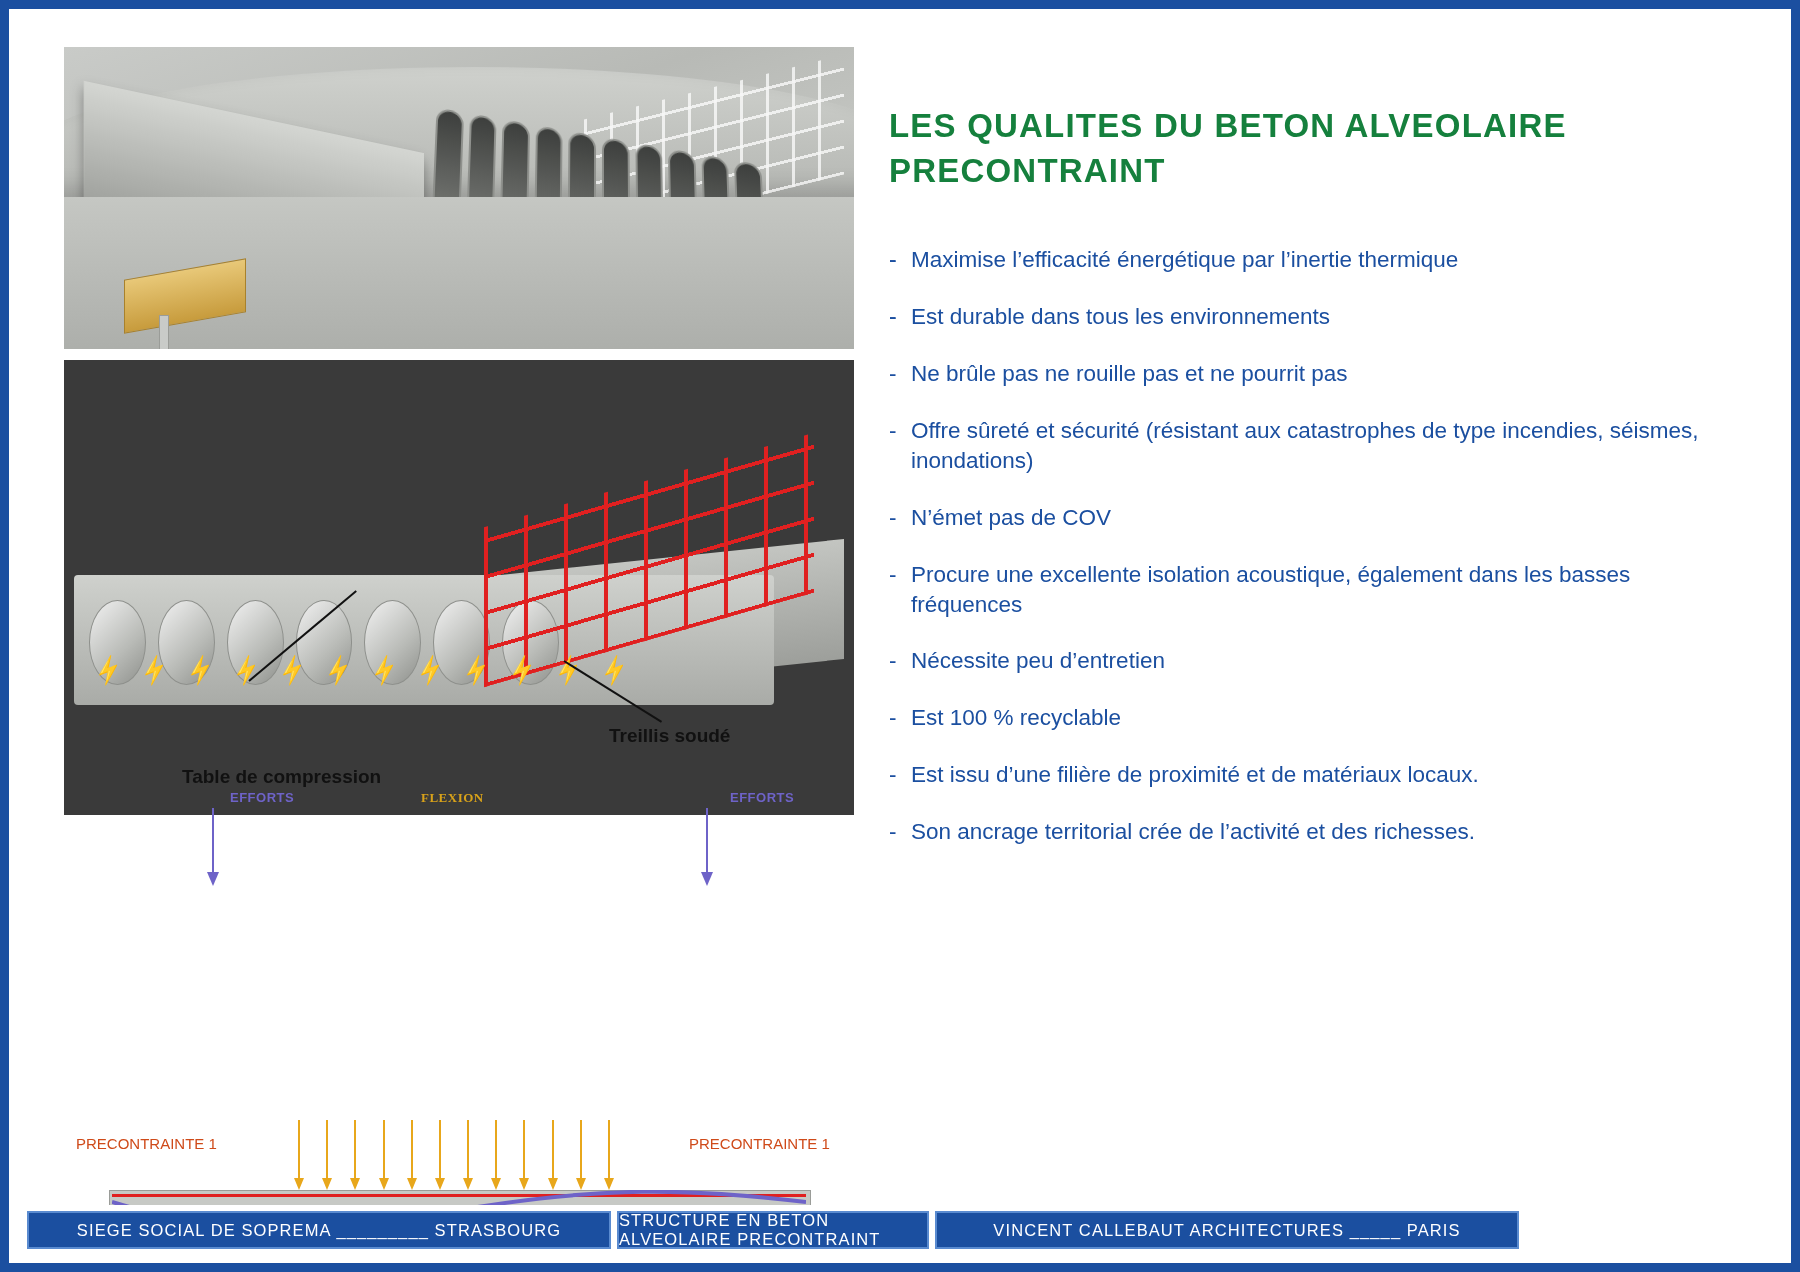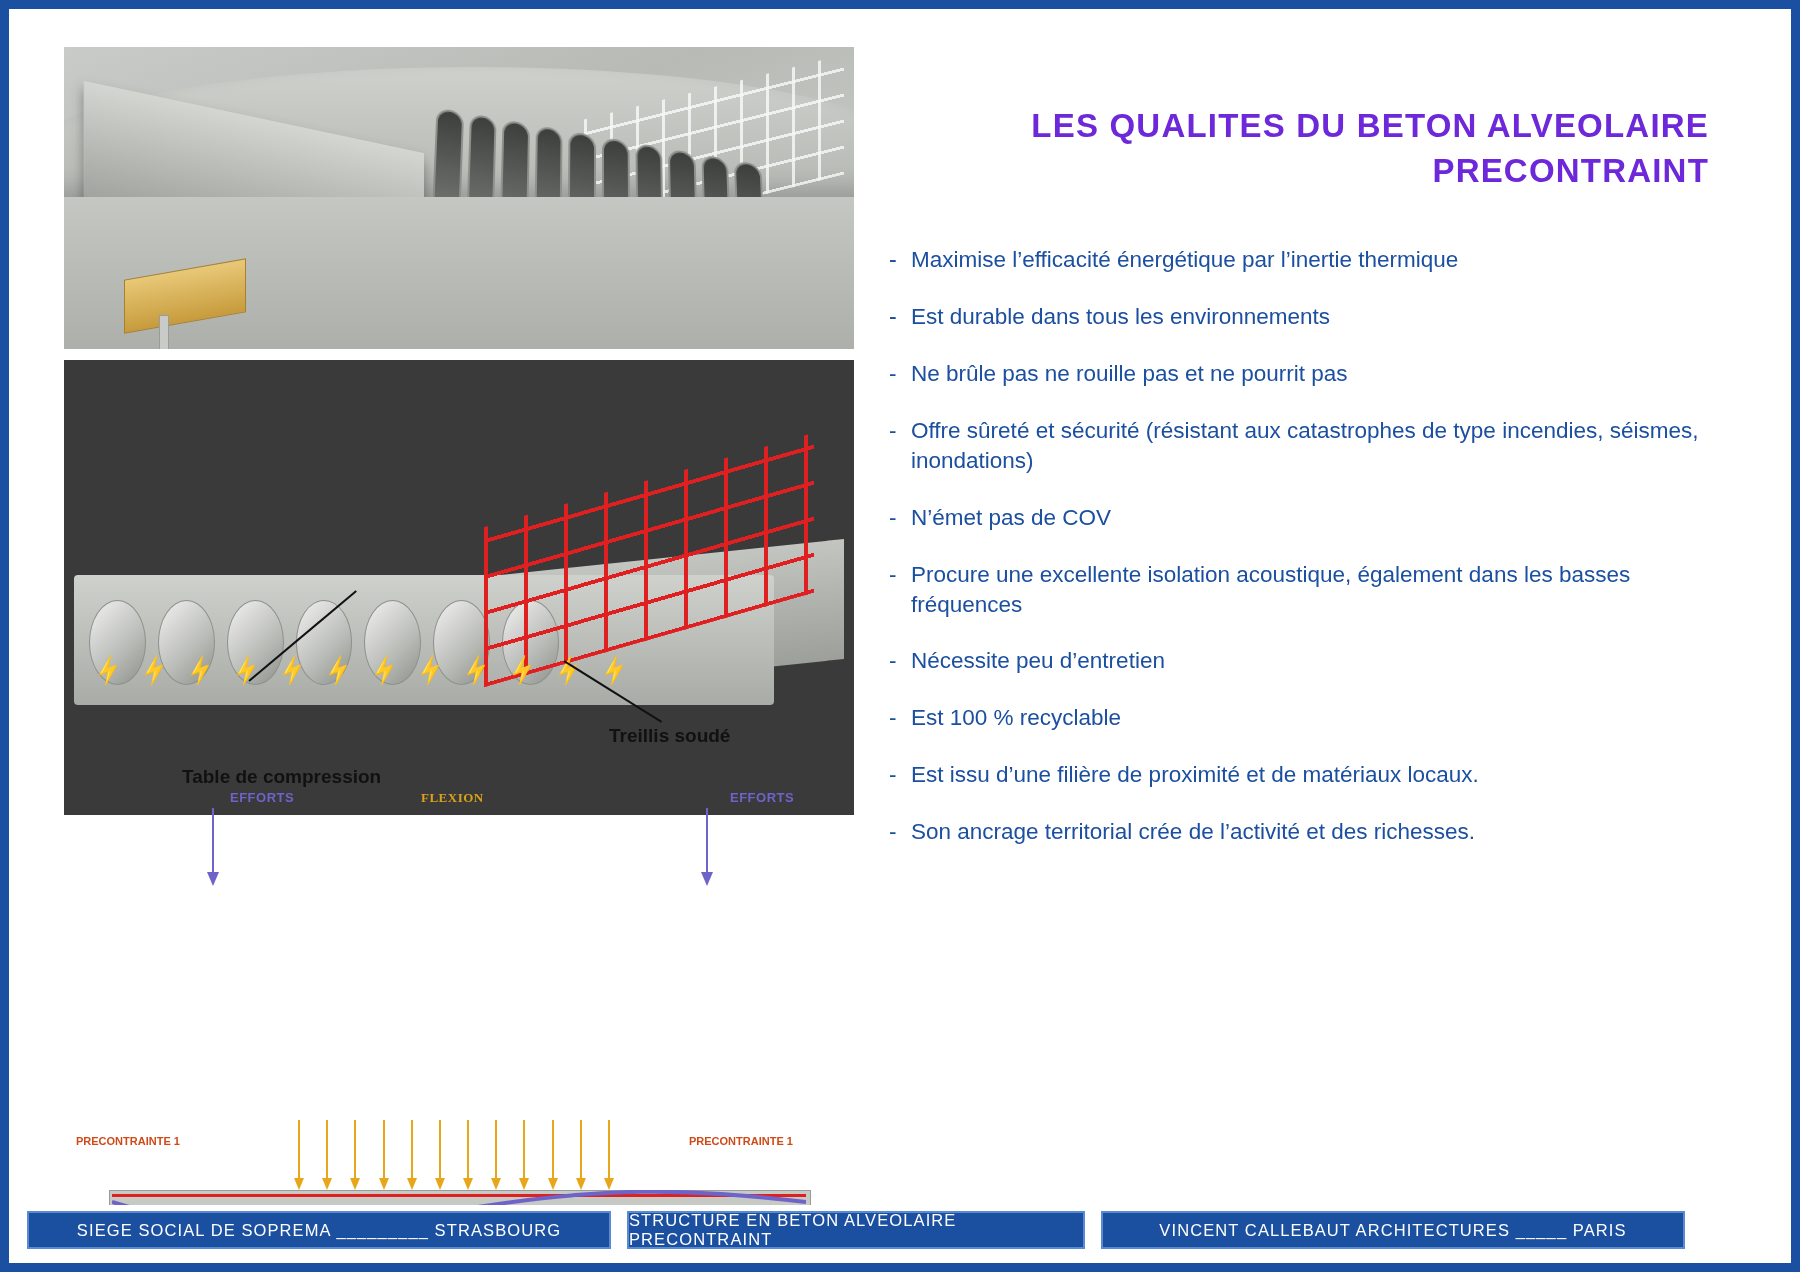--- a/index.html
+++ b/index.html
@@ -206,22 +206,22 @@
   .flexion-label {
     position: absolute;
     color: #d8a21a;
     font-size: 13px;
     font-weight: bold;
     letter-spacing: .5px;
   }
   .precontrainte-label {
     position: absolute;
     color: #cf4a19;
-    font-size: 11px;
-    font-weight: bold;
+    font-size: 15px;
+    font-weight: normal;
   }
   .beam {
     position: absolute;
     left: 45px; top: 400px;
     width: 700px; height: 30px;
     background: #c7c9c5;
     border: 1px solid #9a9c98;
   }
   .red-line {
     position: absolute;
@@ -282,25 +282,25 @@
   }
 
   
   .right-col {
     position: absolute;
     left: 880px;
     top: 95px;
     width: 820px;
   }
   .title {
-    color: #6d28d9;
+    color: #15803d;
     font-size: 33px;
     font-weight: bold;
     letter-spacing: 1.2px;
-    text-align: right;
+    text-align: left;
     line-height: 1.35;
     margin: 0 0 52px 0;
     font-family: "Liberation Sans", sans-serif;
   }
   .bullets {
     margin: 0;
     padding: 0;
     list-style: none;
   }
   .bullets li {
@@ -313,24 +313,24 @@
   }
   .bullets li .dash {
     position: absolute;
     left: 0; top: 0;
   }
   
   .footer {
     position: absolute;
     left: 18px;
     bottom: 14px;
-    width: 1658px;
+    width: 1492px;
     height: 38px;
     display: flex;
-    gap: 16px;
+    gap: 6px;
   }
   .footer-cell {
     background: #1b4fa0;
     color: #ffffff;
     font-size: 16.5px;
     letter-spacing: 1.1px;
     display: flex;
     align-items: center;
     justify-content: center;
     box-sizing: border-box;

